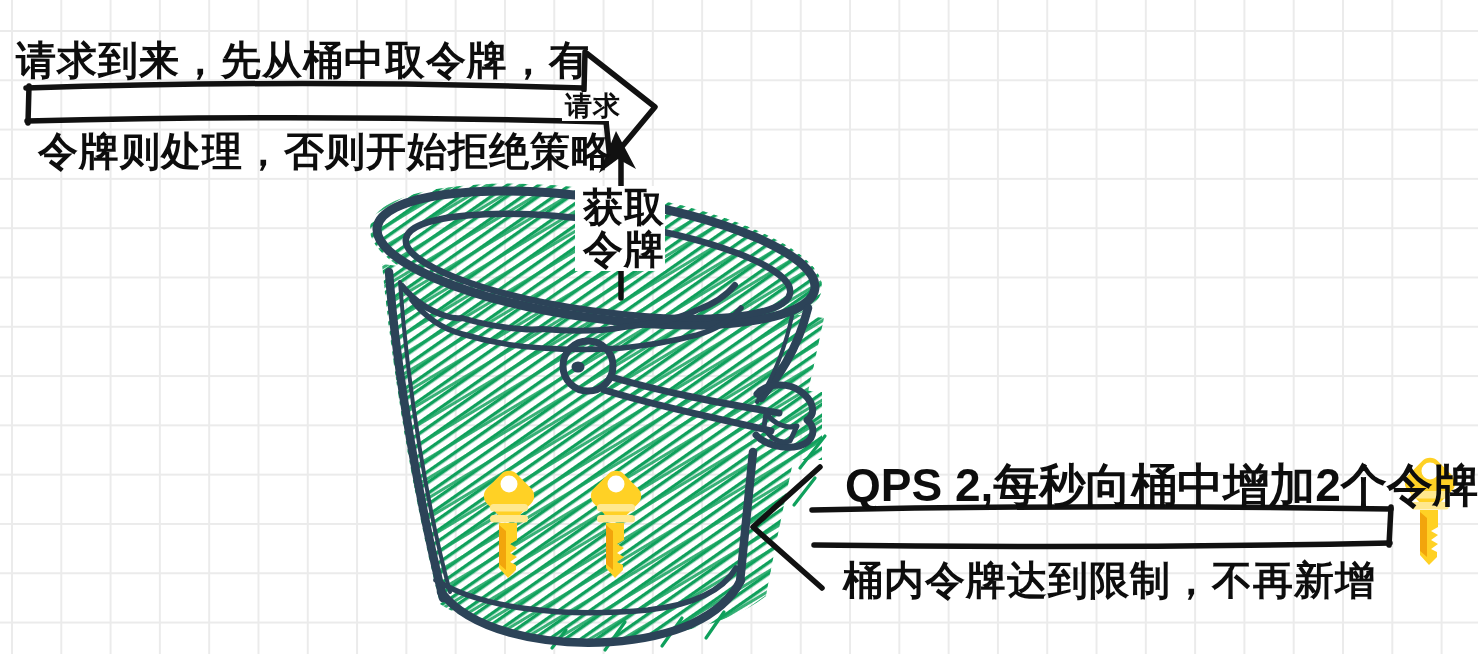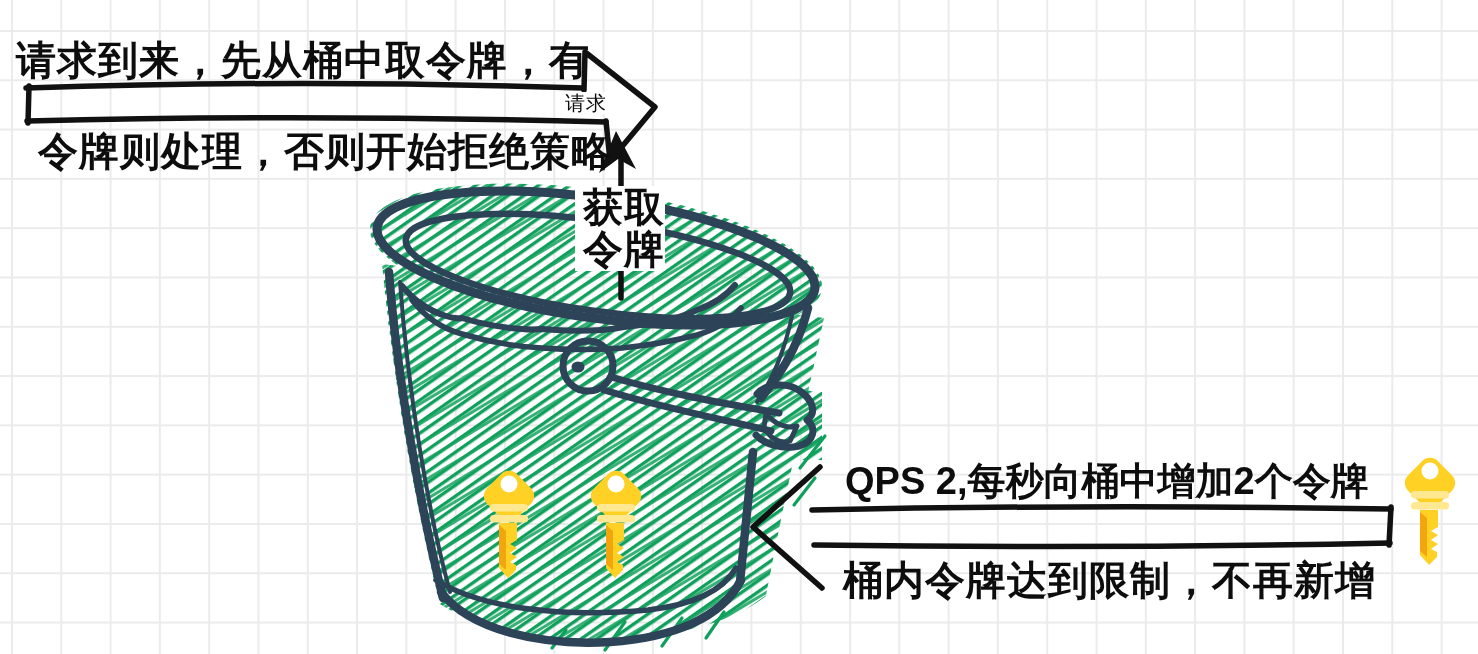--- a/index.html
+++ b/index.html
@@ -13,26 +13,26 @@
     background-size:49.3px 49.3px;
     background-position:11px 30px;
   }
   .stage svg{position:absolute; left:0; top:0;}
   .note{
     position:absolute; white-space:nowrap; color:#0d0d0d;
     font-weight:600; letter-spacing:1px; line-height:1;
   }
   .note-top1{left:16px; top:40px; font-size:40px;}
   .note-top2{left:38px; top:131px; font-size:40px;}
-  .label-request{left:562px; top:92px; font-size:20px; background:#ffffff; padding:1px 3px; font-weight:400;}
+  .label-request{left:562px; top:92px; font-size:27px; background:#ffffff; padding:1px 3px; font-weight:700;}
   .label-acquire{
     left:575px; top:186px; width:90px; text-align:right;
     font-size:40px; background:#ffffff; font-weight:600; line-height:1.06;
   }
-  .note-qps{left:845px; top:462px; font-size:38px; letter-spacing:0;}
+  .note-qps{left:845px; top:462px; font-size:46px; letter-spacing:0;}
   .note-limit{left:843px; top:560px; font-size:40px;}
 </style>
 </head>
 <body>
 
 <div class="stage">
 
   <svg width="1478" height="654" viewBox="0 0 1478 654">
     <defs>
       <pattern id="hatch1" width="9" height="9" patternUnits="userSpaceOnUse" patternTransform="rotate(55)">

